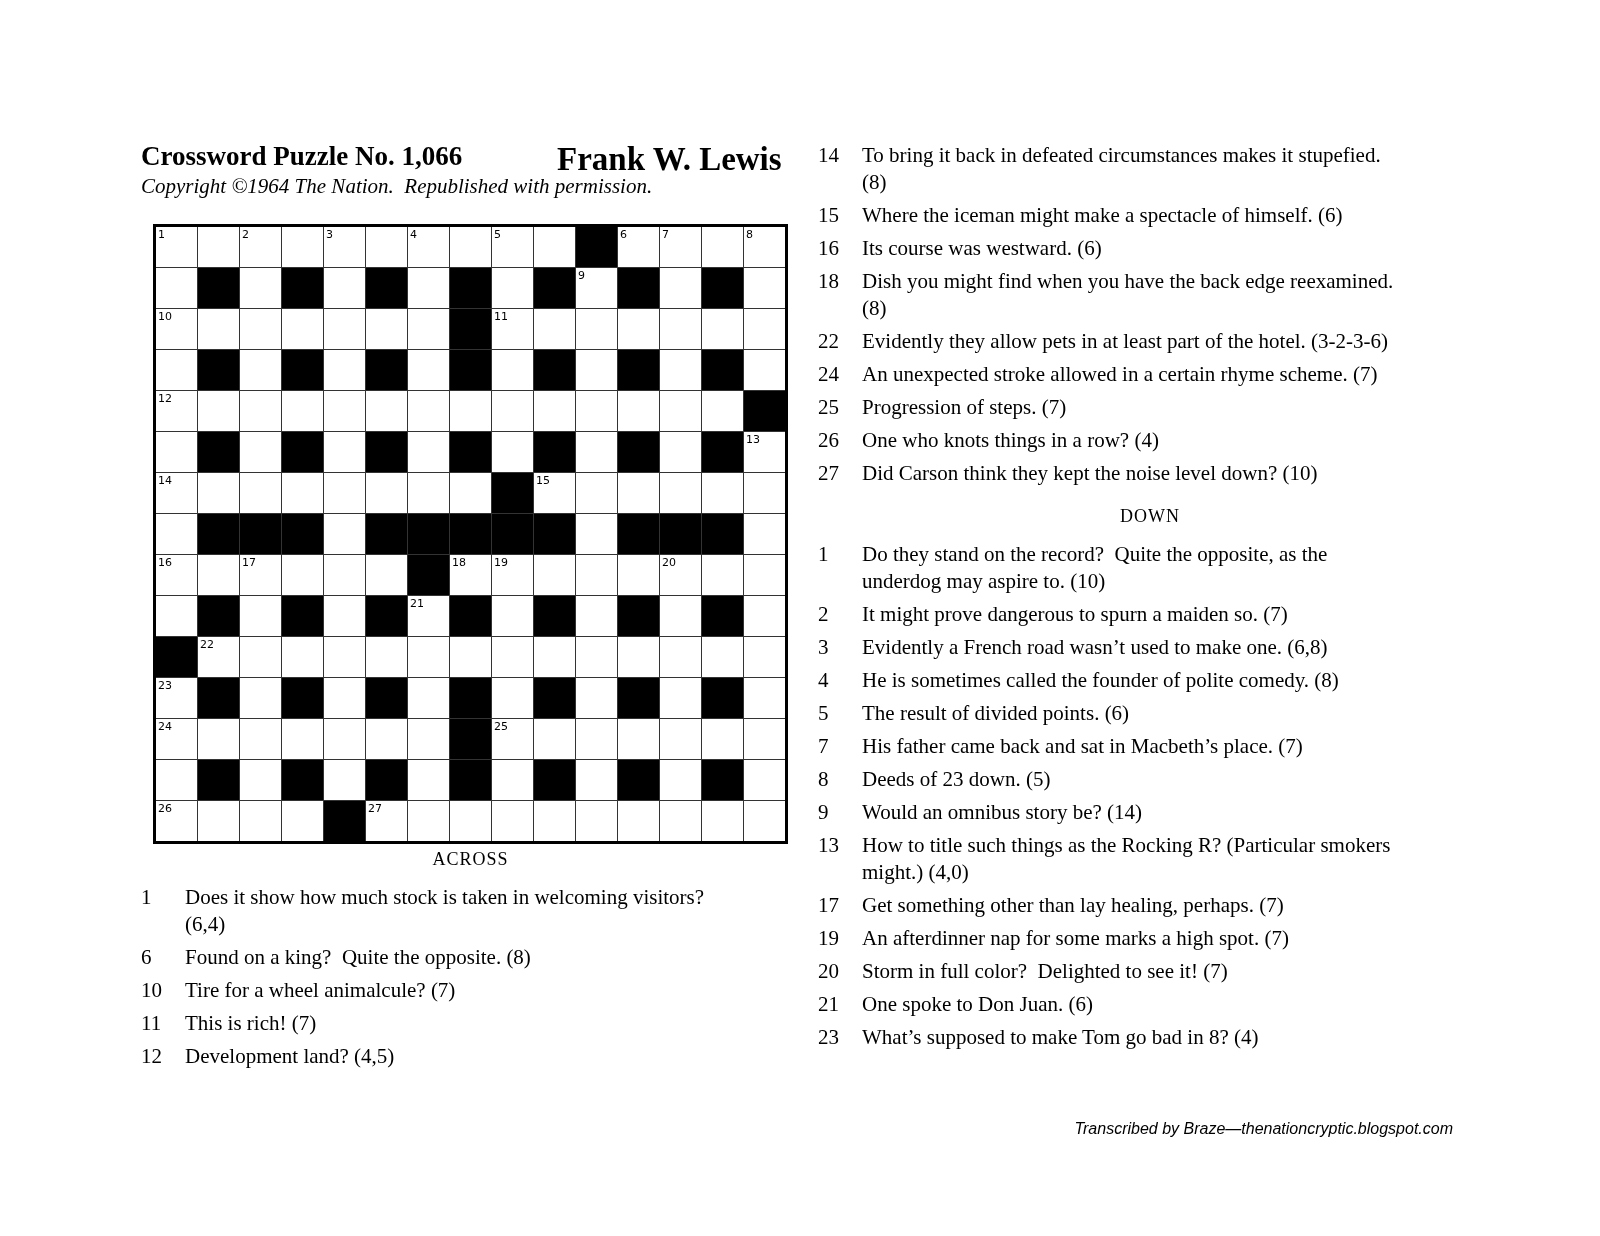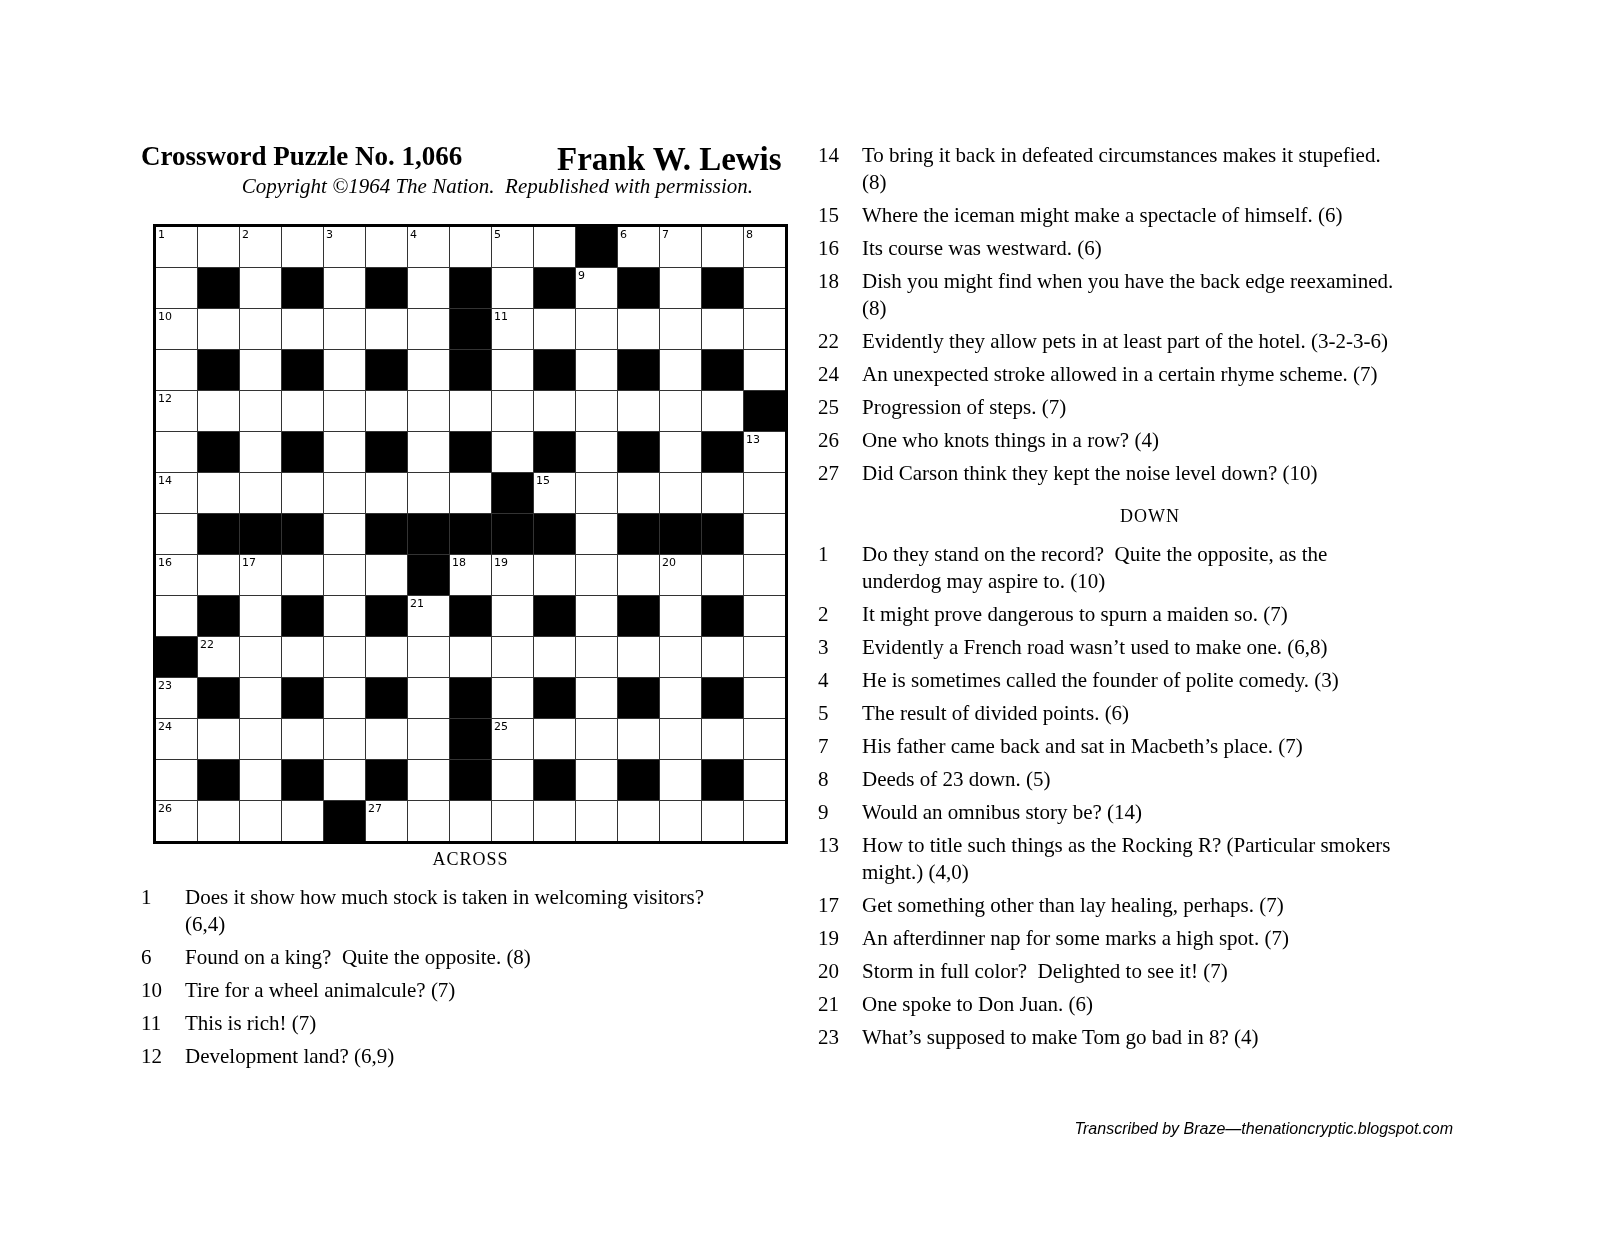--- a/index.html
+++ b/index.html
@@ -2,21 +2,21 @@
 <html><head>
 <meta charset="utf-8">
 <style>
   html,body{margin:0;padding:0;}
   body{
     width:1600px;height:1236px;position:relative;background:#fff;color:#000;
     font-family:"Liberation Serif",serif;overflow:hidden;
   }
   .title{position:absolute;left:141px;top:141px;font-size:27px;font-weight:bold;white-space:pre;text-align:center;}
   .author{position:absolute;left:557px;top:141px;font-size:33px;font-weight:bold;white-space:pre;}
-  .copyright{position:absolute;left:141px;top:174px;width:612px;text-align:right;
+  .copyright{position:absolute;left:141px;top:174px;width:612px;text-align:left;
     font-style:italic;font-size:21px;white-space:pre;}
   .grid{
     position:absolute;left:153px;top:224px;
     display:grid;grid-template-columns:repeat(15,41px);grid-auto-rows:40px;
     gap:1px;background:#333;border:3px solid #000;
   }
   .cell{background:#fff;position:relative;}
   .cell.black{background:#000;}
   .cell .num{
     display:block;font-family:"DejaVu Sans",sans-serif;font-size:11px;line-height:1;
@@ -342,21 +342,21 @@
       <div class="clue">
         <span class="cnum">10</span>
         <span class="ctext">Tire for a wheel animalcule? (7)</span>
       </div>
       <div class="clue">
         <span class="cnum">11</span>
         <span class="ctext">This is rich! (7)</span>
       </div>
       <div class="clue">
         <span class="cnum">12</span>
-        <span class="ctext">Development land? (6,9)</span>
+        <span class="ctext">Development land? (4,5)</span>
       </div>
     </div>
 
   <div class="clue-list" id="across-right-list">
       <div class="clue">
         <span class="cnum">14</span>
         <span class="ctext">To bring it back in defeated circumstances makes it stupefied.
 (8)</span>
       </div>
       <div class="clue">
@@ -403,21 +403,21 @@
       <div class="clue">
         <span class="cnum">2</span>
         <span class="ctext">It might prove dangerous to spurn a maiden so. (7)</span>
       </div>
       <div class="clue">
         <span class="cnum">3</span>
         <span class="ctext">Evidently a French road wasn’t used to make one. (6,8)</span>
       </div>
       <div class="clue">
         <span class="cnum">4</span>
-        <span class="ctext">He is sometimes called the founder of polite comedy. (3)</span>
+        <span class="ctext">He is sometimes called the founder of polite comedy. (8)</span>
       </div>
       <div class="clue">
         <span class="cnum">5</span>
         <span class="ctext">The result of divided points. (6)</span>
       </div>
       <div class="clue">
         <span class="cnum">7</span>
         <span class="ctext">His father came back and sat in Macbeth’s place. (7)</span>
       </div>
       <div class="clue">

